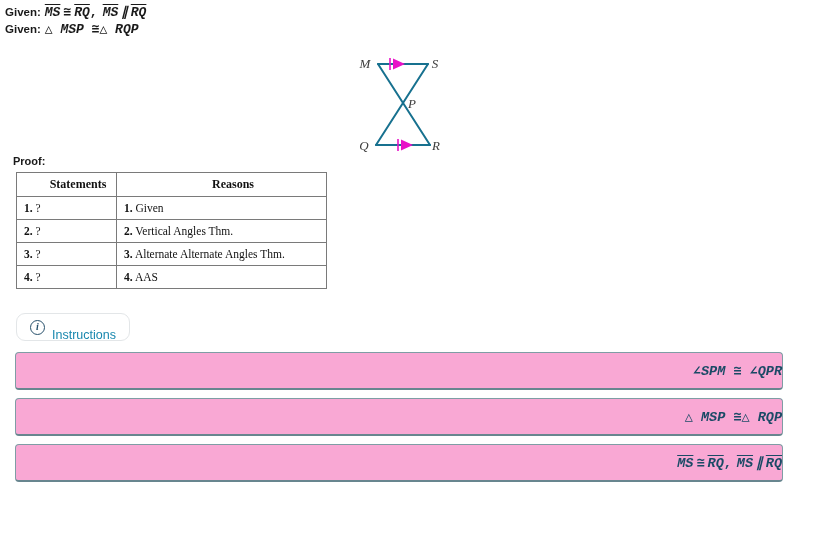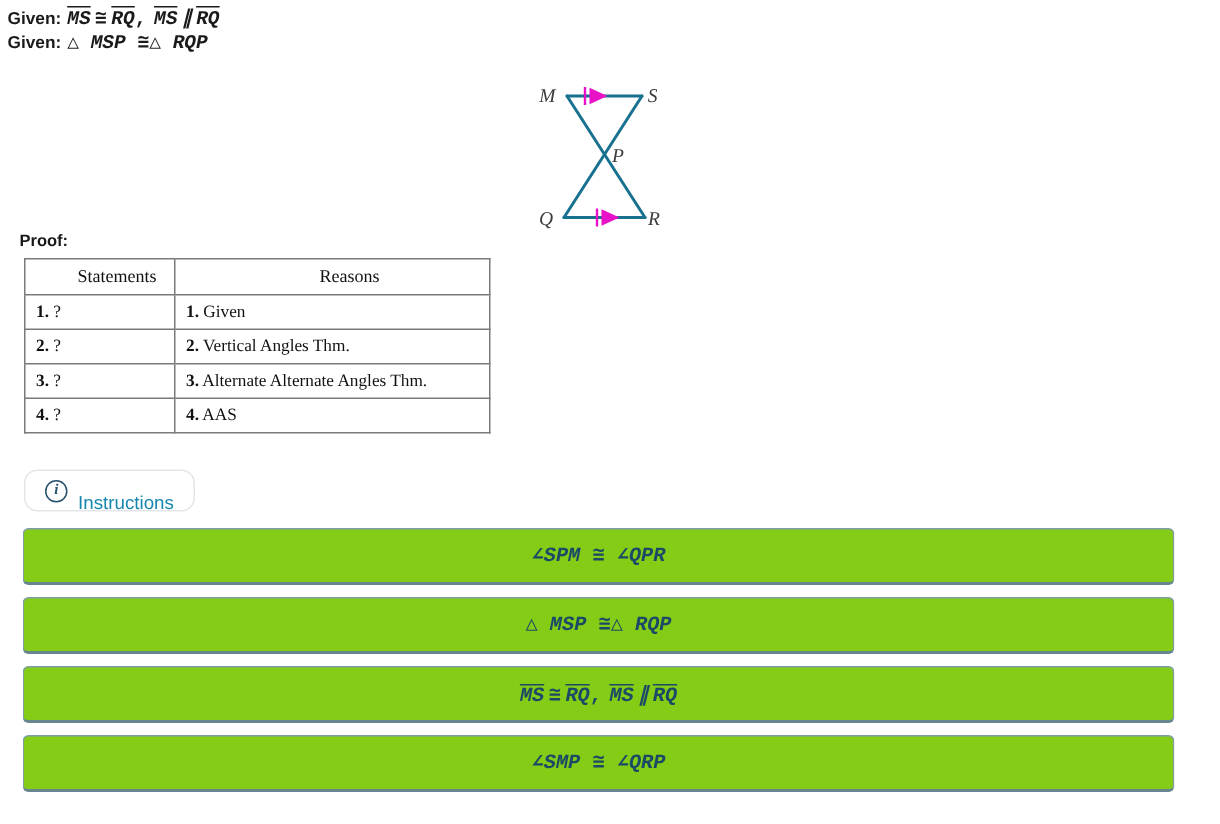--- a/index.html
+++ b/index.html
@@ -51,21 +51,21 @@
   .proof-label { position: absolute; left: 13px; top: 155px; font-weight: bold; font-size: 11px; }
   .proof-table {
     position: absolute; left: 16px; top: 172px;
     border-collapse: collapse;
     font-family: "Liberation Serif", serif;
     font-size: 11.5px;
     color: #111;
   }
   .proof-table th, .proof-table td { border: 1px solid var(--table-border); }
   .proof-table th {
-    font-size: 12px; font-weight: normal; text-align: center;
+    font-size: 12px; font-weight: bold; text-align: center;
     height: 24px;
     padding-left: 23px;
   }
   .col-statements { width: 100px; }
   .col-reasons { width: 210px; }
   .proof-table td { height: 23px; padding-left: 7px; vertical-align: middle; }
   .proof-table b { font-weight: bold; }
 
   
   .instructions-chip {
@@ -90,25 +90,25 @@
   }
   .instructions-text { color: var(--link-blue); font-size: 12.5px; margin-top: 16px; }
 
   
   .answers {
     position: absolute; left: 15px; top: 352px; width: 768px;
     display: flex; flex-direction: column; gap: 8px;
   }
   .answer-btn {
     height: 38px; width: 100%;
-    background: #84cc16;
+    background: #f9a8d4;
     border: 1px solid var(--button-border);
     border-bottom: 2px solid var(--button-border-dark);
     border-radius: 4px;
-    display: flex; align-items: center; justify-content: center;
+    display: flex; align-items: center; justify-content: flex-end;
     cursor: pointer;
   }
   .answer-btn .math { color: var(--math-navy); font-size: 13.5px; }
 </style>
 </head>
 <body>
 
 <div class="page">
 
   <div class="given-prove">
@@ -181,18 +181,15 @@
   <div class="answers">
     <div class="answer-btn">
       <span class="math">∠SPM ≅ ∠QPR</span>
     </div>
     <div class="answer-btn">
       <span class="math">△ MSP ≅△ RQP</span>
     </div>
     <div class="answer-btn">
       <span class="math"><span class="ov">MS</span><span class="rel">≅</span><span class="ov">RQ</span><span class="sep">,</span><span class="ov">MS</span><span class="rel">∥</span><span class="ov">RQ</span></span>
     </div>
-    <div class="answer-btn">
-      <span class="math">∠SMP ≅ ∠QRP</span>
-    </div>
   </div>
 
 </div>
 
 </body></html>

